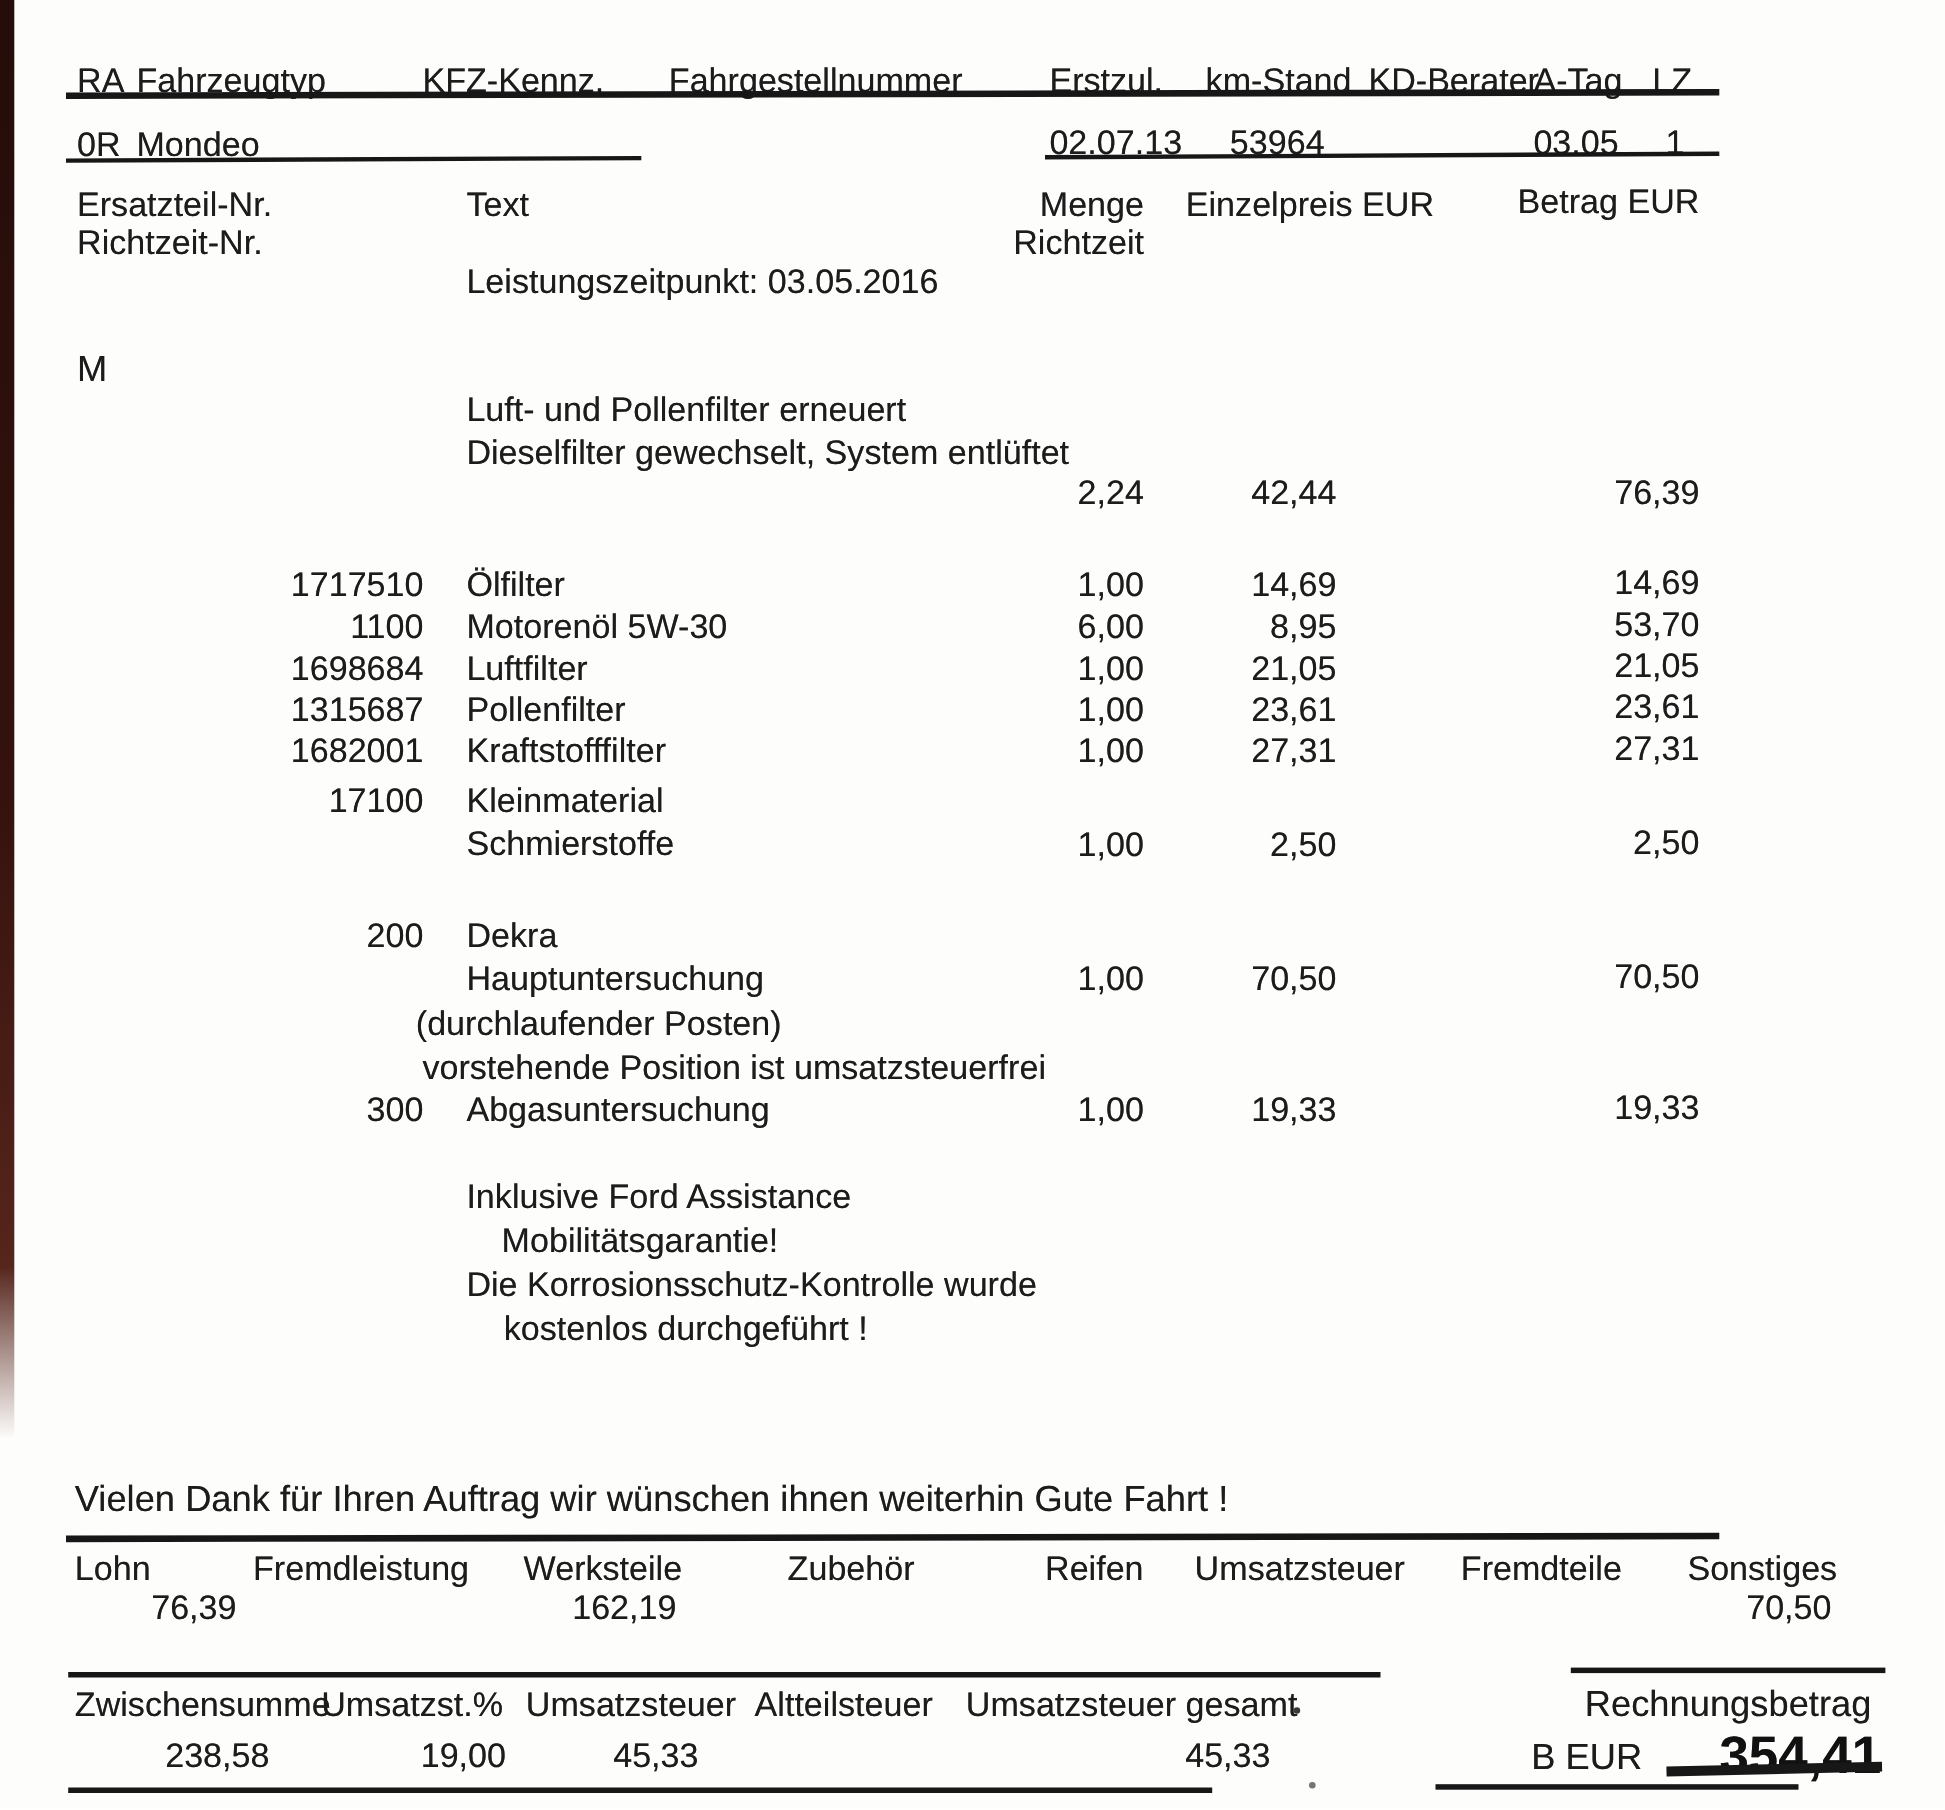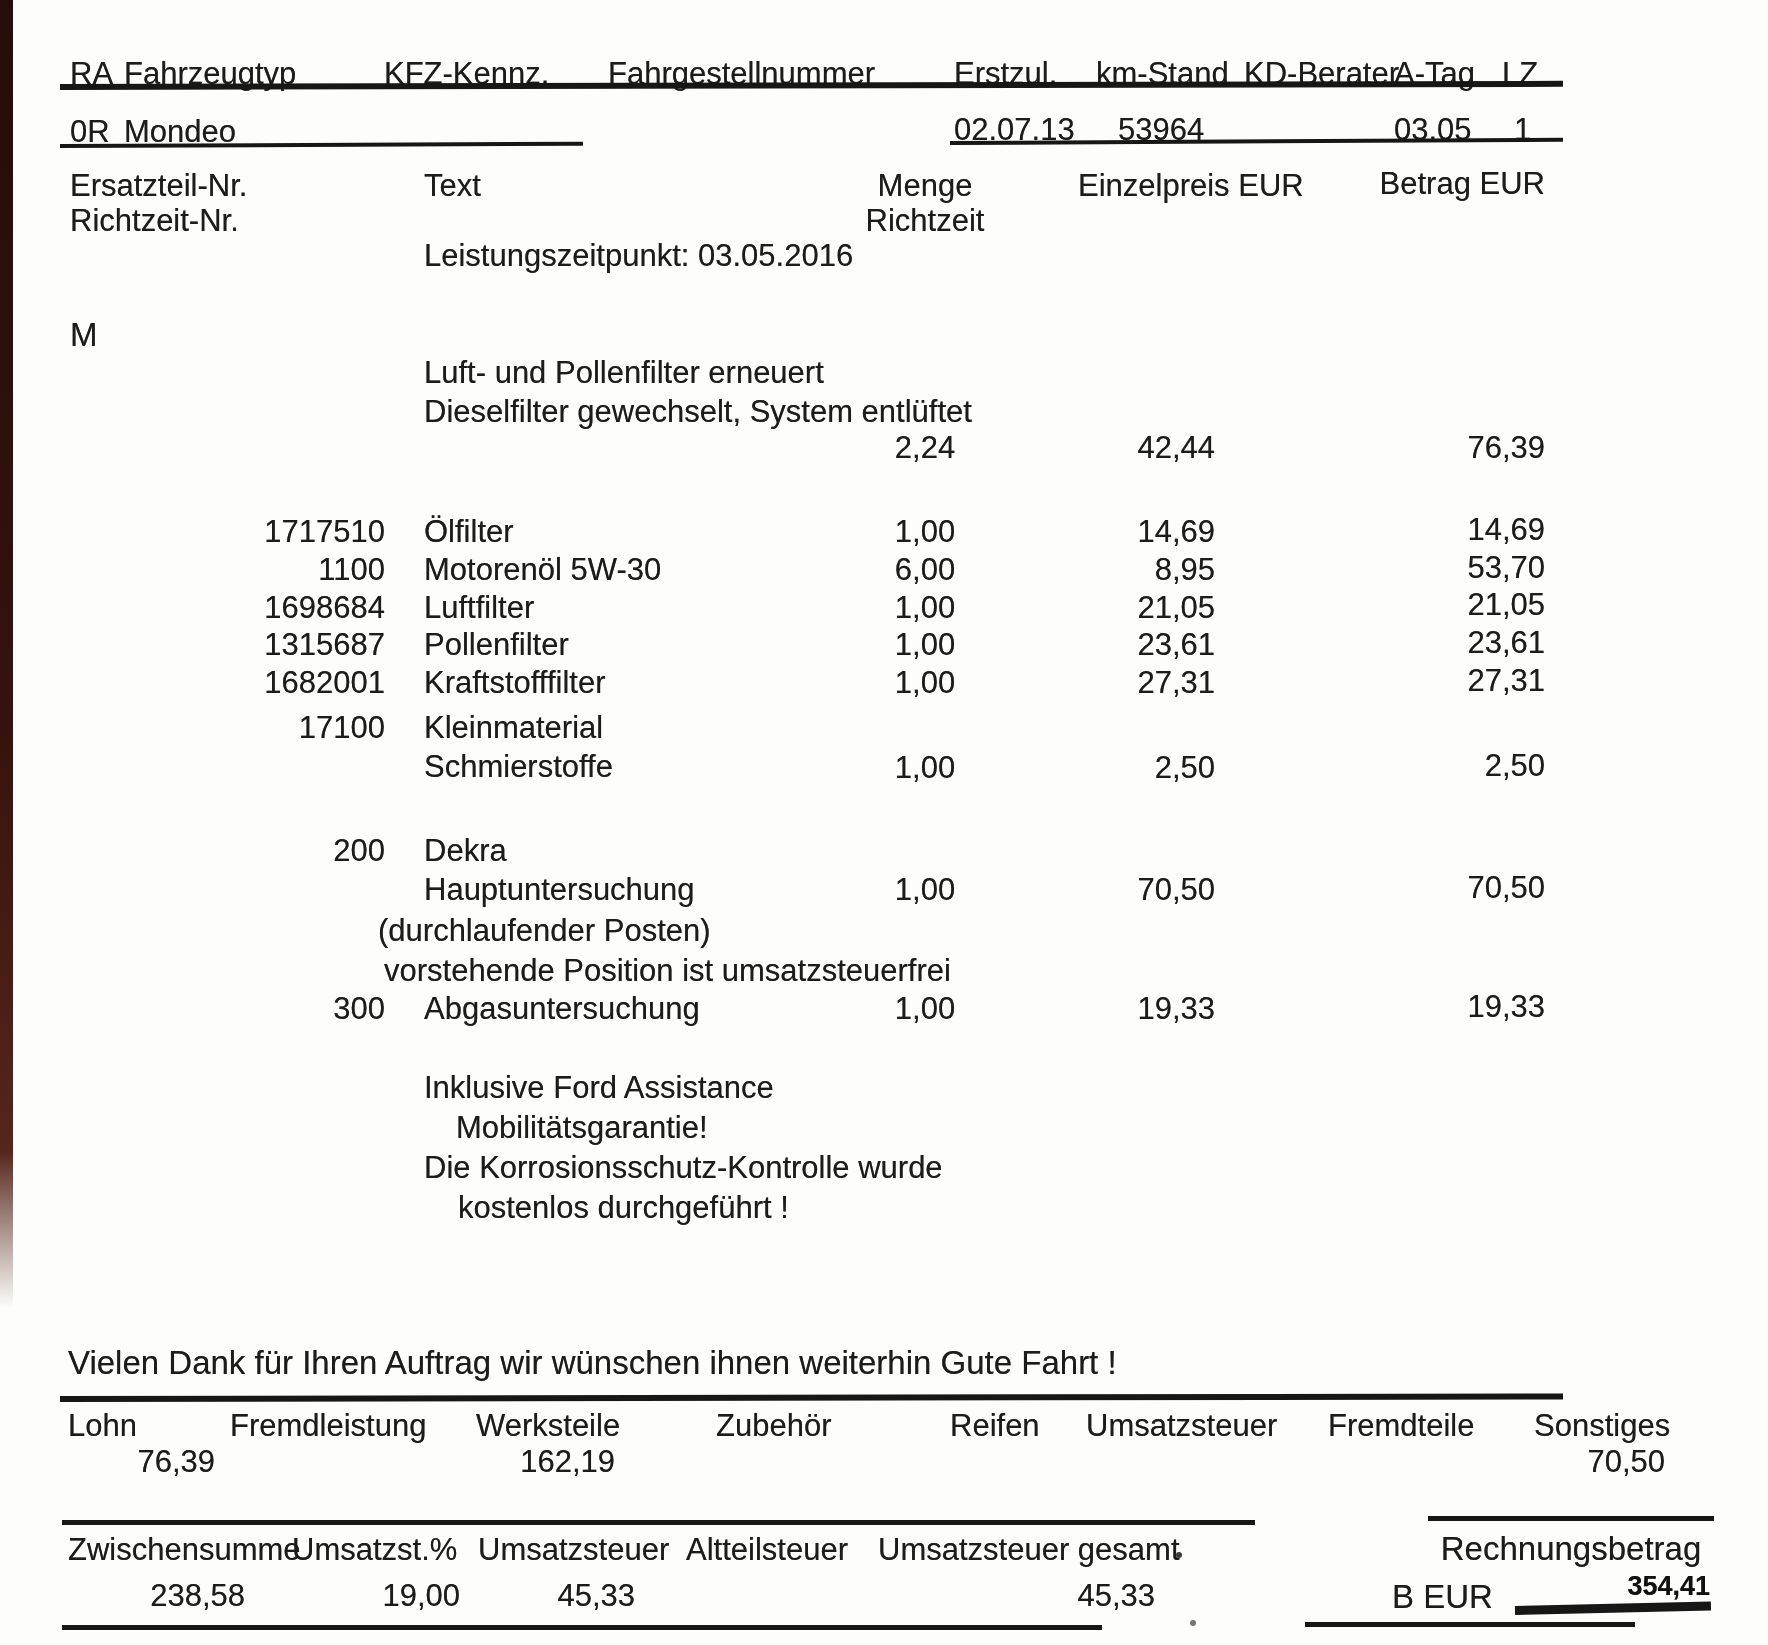--- a/index.html
+++ b/index.html
@@ -13,31 +13,31 @@
   }
   .t{
     position:absolute;
     white-space:nowrap;
     font-size:31px;
     line-height:1.05;
     color:#1c1c1c;
     text-shadow:0 0 0.6px rgba(25,25,25,0.65);
   }
   .nr{left:150px;width:235px;text-align:right;}
-  .mg{left:810px;width:230px;text-align:center;}
+  .mg{left:810px;width:230px;text-align:right;}
   .ep{left:985px;width:230px;text-align:right;}
   .bt{left:1315px;width:230px;text-align:right;}
   .rule{position:absolute;background:#171717;transform-origin:left center;}
   .stripe{
     position:absolute;left:0;top:0;width:13px;height:1308px;
     background:linear-gradient(180deg,#240d0a 0%,#35120d 55%,#56251c 88%,rgba(100,60,50,0) 100%);
   }
   .dot{position:absolute;background:#3a3a3a;border-radius:50%;}
   .big{font-size:33px;}
-  .total{font-size:27px;font-weight:bold;color:#111;}
+  .total{font-size:48px;font-weight:bold;color:#111;}
 </style>
 </head>
 <body>
 
 <div class="page">
 
   <div class="stripe"></div>
 
   <span class="t" style="top:58px;left:70px">RA</span>
   <span class="t" style="top:58px;left:124px">Fahrzeugtyp</span>

